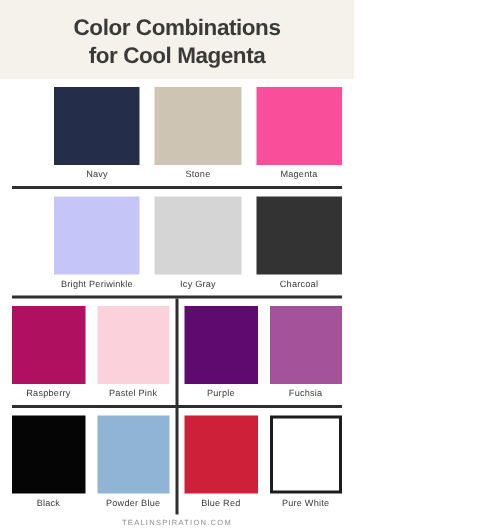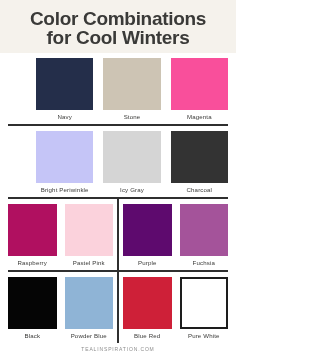--- a/index.html
+++ b/index.html
@@ -25,21 +25,21 @@
     flex:0 0 53px;
     display:flex;
     flex-direction:column;
     align-items:center;
     justify-content:center;
     padding-top:2px;
     box-sizing:border-box;
   }
   .title-line{
     color:#3a3a38;
-    font-size:19px;
+    font-size:15px;
     font-weight:bold;
     letter-spacing:-0.3px;
     line-height:19px;
     text-align:right;
     white-space:nowrap;
   }
 
   
   .body{
     flex:1 1 auto;
@@ -138,21 +138,21 @@
     white-space:nowrap;
   }
 </style>
 </head>
 <body>
 
 <div class="pin">
 
   <div class="header">
     <div class="title-line">Color Combinations</div>
-    <div class="title-line">for Cool Winters</div>
+    <div class="title-line">for Cool Magenta</div>
   </div>
 
   <div class="body">
 
     <div class="band indent">
       <div class="group gap-wide">
         <div class="cell">
           <div class="swatch" style="background:#242e4a"></div>
           <div class="cap">Navy</div>
         </div>

